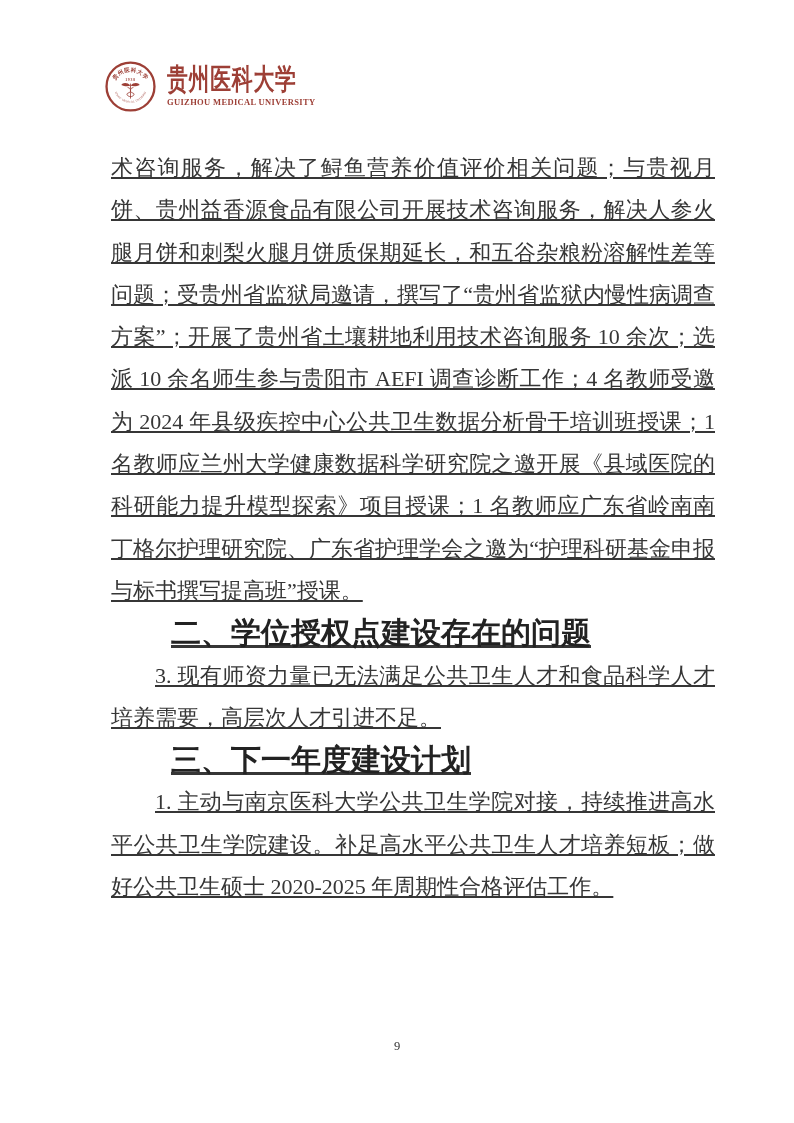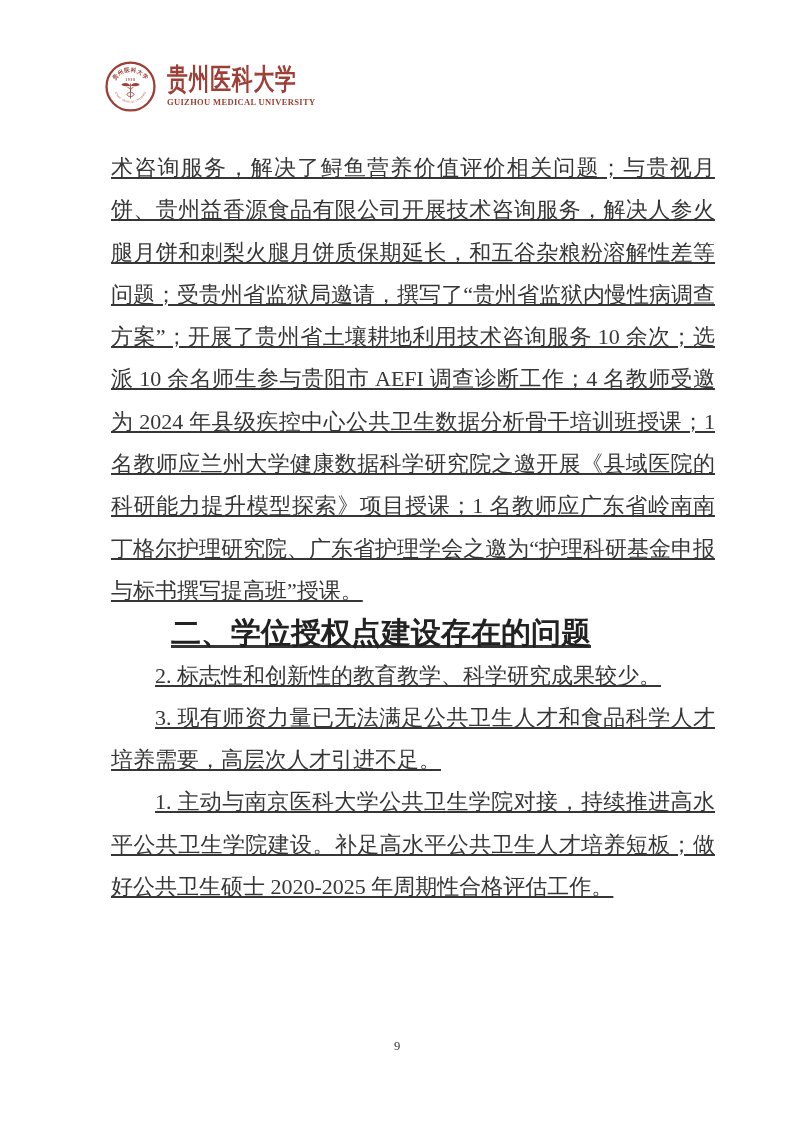--- a/index.html
+++ b/index.html
@@ -122,22 +122,22 @@
     <div class="title-block">
       <div class="uni-cn">贵州医科大学</div>
       <div class="uni-en">GUIZHOU MEDICAL UNIVERSITY</div>
     </div>
 
   </header>
 
   <main class="content">
     <p class="para">术咨询服务，解决了鲟鱼营养价值评价相关问题；与贵视月饼、贵州益香源食品有限公司开展技术咨询服务，解决人参火腿月饼和刺梨火腿月饼质保期延长，和五谷杂粮粉溶解性差等问题；受贵州省监狱局邀请，撰写了“贵州省监狱内慢性病调查方案”；开展了贵州省土壤耕地利用技术咨询服务 10 余次；选派 10 余名师生参与贵阳市 AEFI 调查诊断工作；4 名教师受邀为 2024 年县级疾控中心公共卫生数据分析骨干培训班授课；1 名教师应兰州大学健康数据科学研究院之邀开展《县域医院的科研能力提升模型探索》项目授课；1 名教师应广东省岭南南丁格尔护理研究院、广东省护理学会之邀为“护理科研基金申报与标书撰写提高班”授课。</p>
     <h2 class="heading">二、学位授权点建设存在的问题</h2>
-    <p class="para indent">2. 标志性和创新性的教育教学、科学研究成果较少。</p>
     <p class="para indent">3. 现有师资力量已无法满足公共卫生人才和食品科学人才培养需要，高层次人才引进不足。</p>
+    <h2 class="heading">三、下一年度建设计划</h2>
     <p class="para indent">1. 主动与南京医科大学公共卫生学院对接，持续推进高水平公共卫生学院建设。补足高水平公共卫生人才培养短板；做好公共卫生硕士 2020-2025 年周期性合格评估工作。</p>
   </main>
 
   <footer class="footer">
     <span class="page-num">9</span>
   </footer>
 
 </div>
 
 </body></html>

